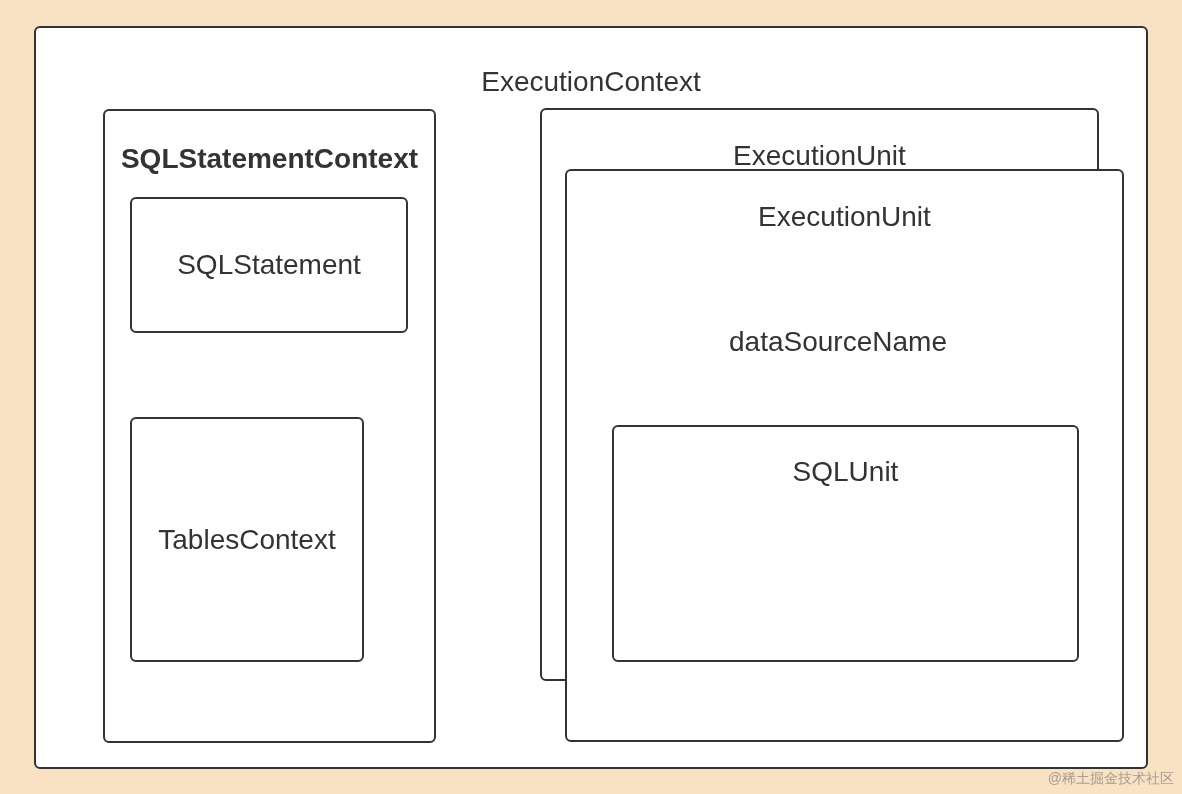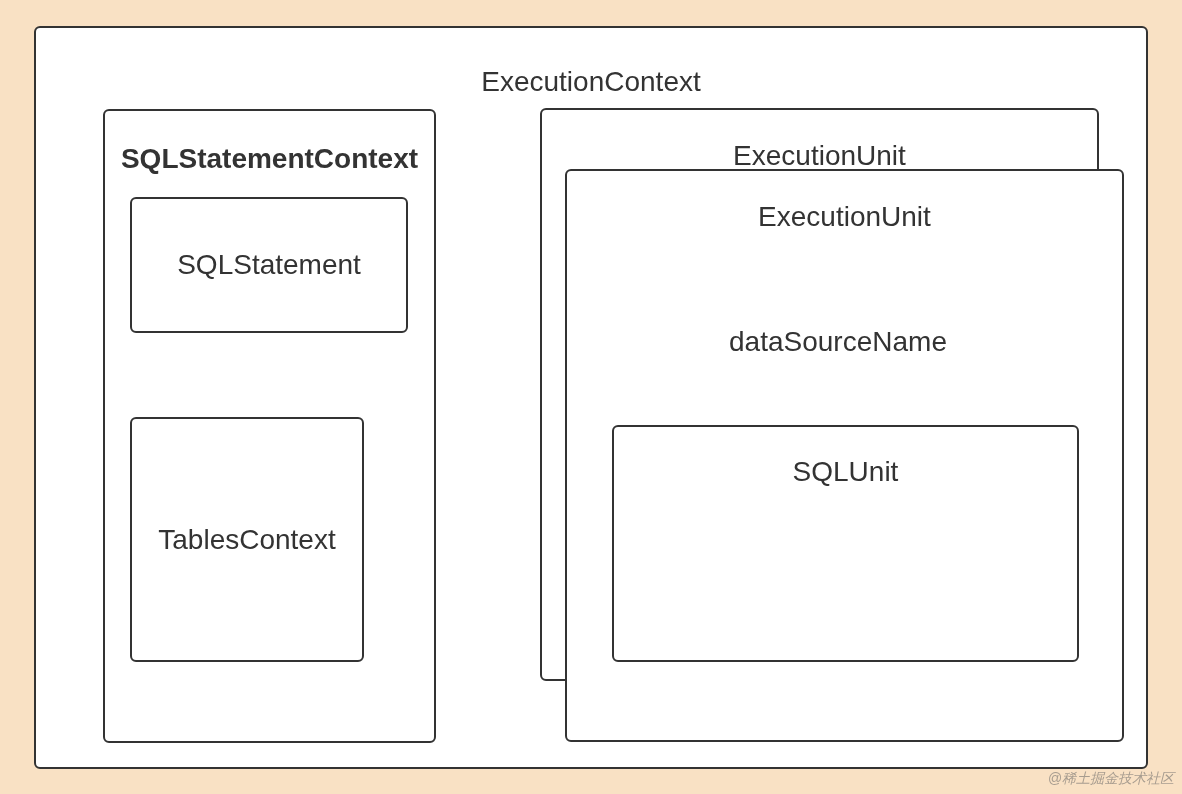--- a/index.html
+++ b/index.html
@@ -129,21 +129,20 @@
       right: 0;
       margin-top: 9px;
     }
     
     .watermark {
       position: absolute;
       right: 8px;
       bottom: 6px;
       color: rgba(100, 100, 100, 0.55);
       font-size: 14px;
-      font-style: italic;
     }
   </style>
 </head>
 <body>
 
 <div class="box outer-container">
   <div class="label title">ExecutionContext</div>
 </div>
 
 <div class="box sql-statement-context">

